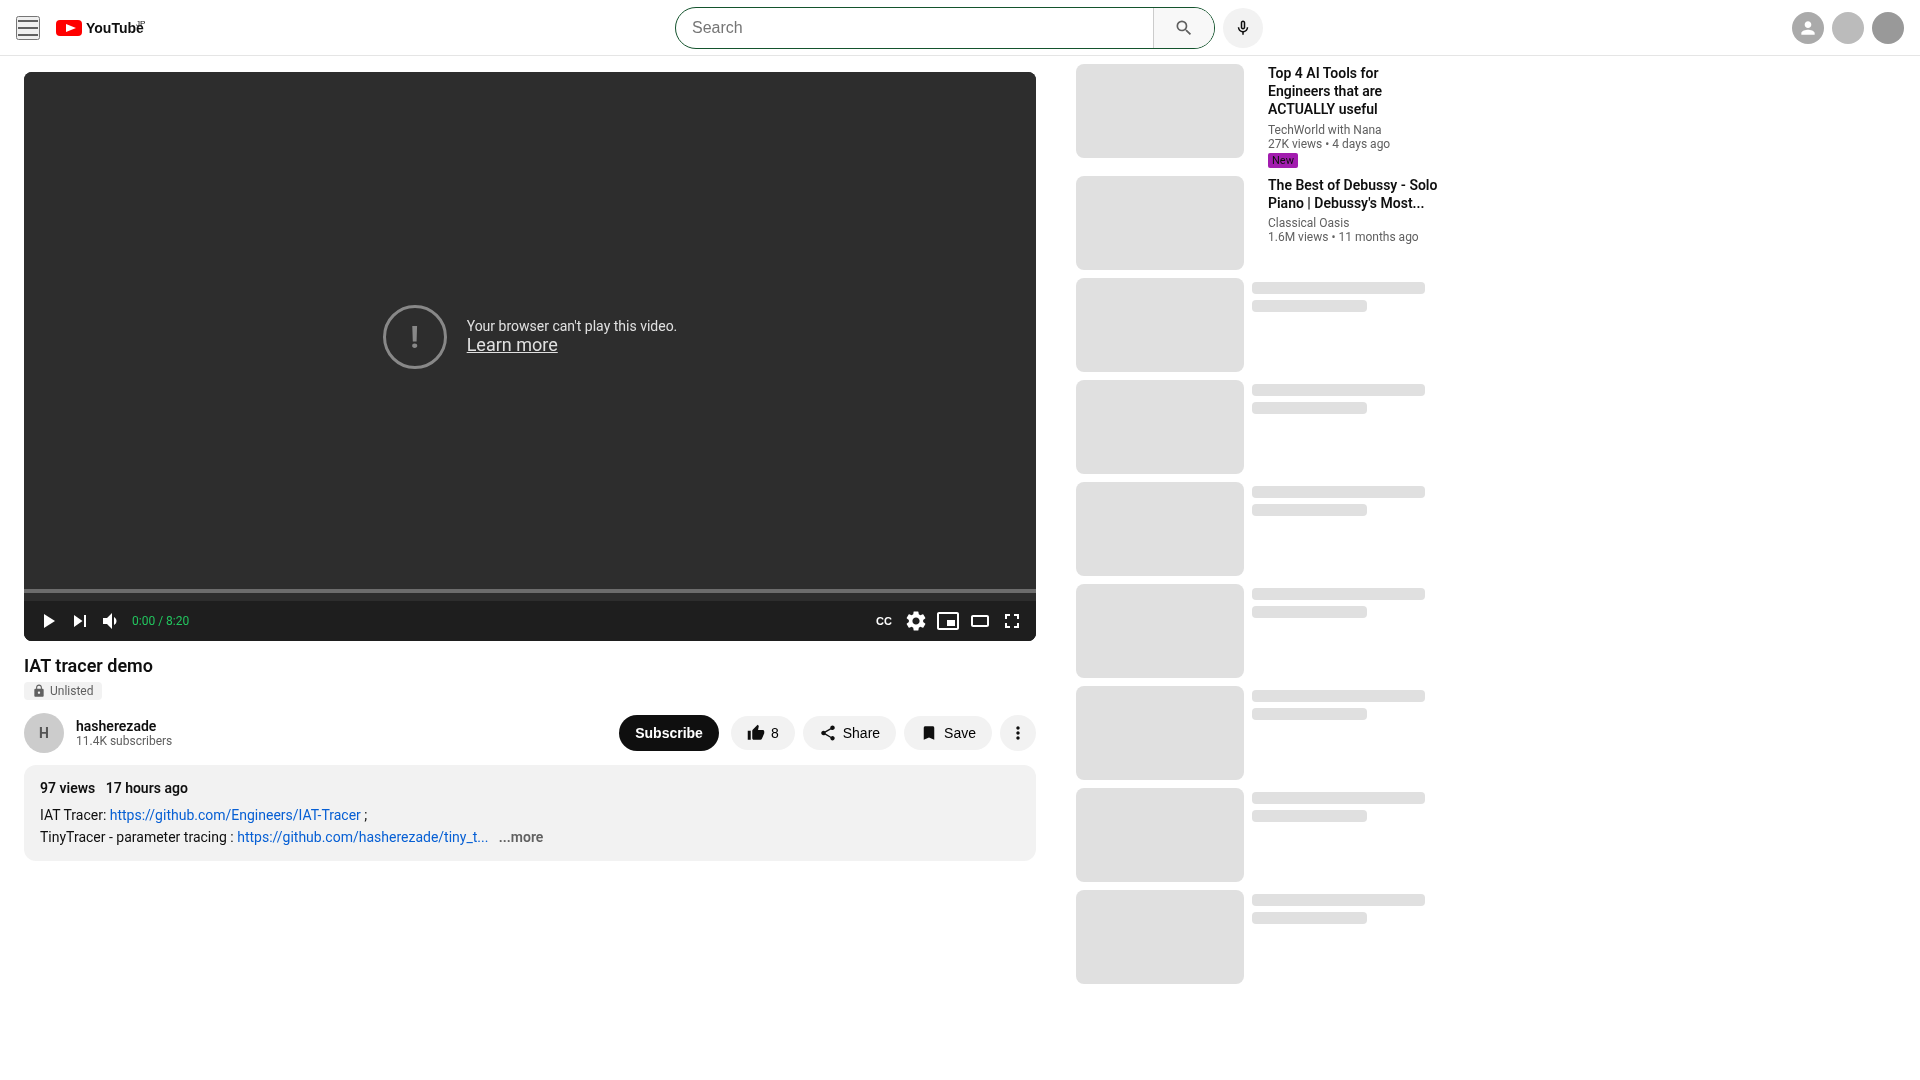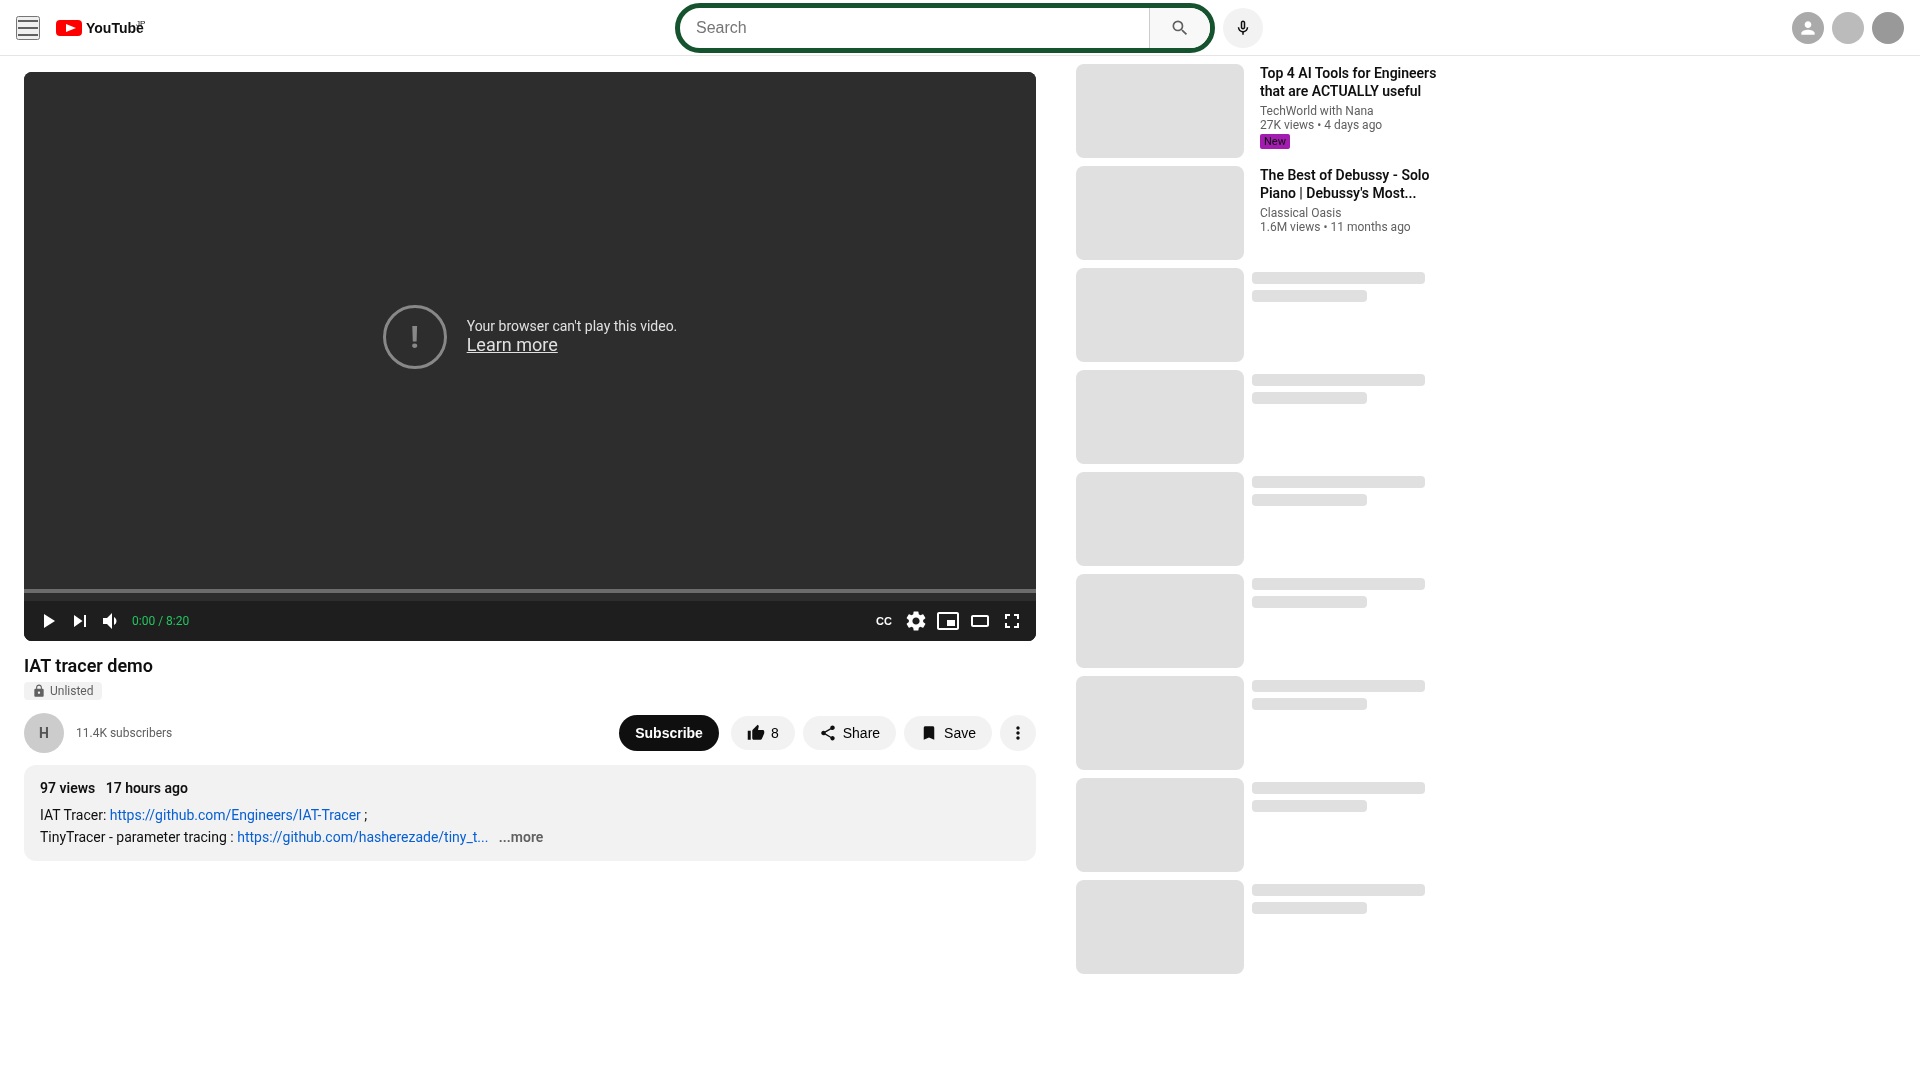--- a/index.html
+++ b/index.html
@@ -13,21 +13,21 @@
       gap: 16px;
     }
     .header-left { display: flex; align-items: center; gap: 16px; }
     .hamburger-icon { width: 24px; height: 24px; display: flex; flex-direction: column; justify-content: center; gap: 5px; cursor: pointer; }
     .hamburger-icon span { display: block; width: 20px; height: 2px; background: #606060; }
     .logo { display: flex; align-items: center; gap: 4px; cursor: pointer; }
     .logo-yt { width: 90px; height: 20px; }
     .header-center { flex: 1; display: flex; align-items: center; justify-content: center; gap: 8px; }
     .search-bar {
       display: flex; align-items: center;
-      border: 5px solid #14532d; border-radius: 40px;
+      border: 1px solid #14532d; border-radius: 40px;
       overflow: hidden; width: 540px;
     }
     .search-bar input {
       border: none; outline: none; padding: 8px 16px;
       font-size: 16px; width: 100%; background: transparent;
       color: #0f0f0f;
     }
     .search-btn {
       background: #f8f8f8; border: none; border-left: 1px solid #ccc;
       padding: 0 20px; height: 40px; cursor: pointer;
@@ -119,21 +119,21 @@
     .description-box {
       background: #f2f2f2; border-radius: 12px; padding: 12px 16px;
       margin-top: 12px; font-size: 14px; line-height: 1.6;
     }
     .description-stats { font-weight: 600; font-size: 14px; }
     .description-link { color: #065fd4; text-decoration: none; cursor: pointer; }
     .more-link { color: #606060; cursor: pointer; font-weight: 600; }
 
     
     .sidebar { width: 400px; padding: 8px 16px; flex-shrink: 0; }
-    .sidebar-video-item { display: flex; gap: 16px; margin-bottom: 8px; cursor: pointer; justify-content: space-between; }
+    .sidebar-video-item { display: flex; gap: 24px; margin-bottom: 8px; cursor: pointer; justify-content: space-between; }
     .sidebar-thumb {
       width: 168px; height: 94px; background: #e5e5e5; border-radius: 8px;
       flex-shrink: 0; overflow: hidden;
     }
     .sidebar-thumb-placeholder { width: 100%; height: 100%; background: #e0e0e0; }
     .sidebar-info { flex: 1; }
     .sidebar-title { font-size: 14px; font-weight: 600; line-height: 1.3; margin-bottom: 4px; }
     .sidebar-channel { font-size: 12px; color: #606060; }
     .sidebar-meta { font-size: 12px; color: #606060; }
     .sidebar-badge {
@@ -270,20 +270,21 @@
         <svg width="14" height="14" viewBox="0 0 24 24" fill="#606060">
           <path d="M18 8h-1V6c0-2.76-2.24-5-5-5S7 3.24 7 6v2H6c-1.1 0-2 .9-2 2v10c0 1.1.9 2 2 2h12c1.1 0 2-.9 2-2V10c0-1.1-.9-2-2-2zm-6 9c-1.1 0-2-.9-2-2s.9-2 2-2 2 .9 2 2-.9 2-2 2zm3.1-9H8.9V6c0-1.71 1.39-3.1 3.1-3.1 1.71 0 3.1 1.39 3.1 3.1v2z"></path>
         </svg>
         <span>Unlisted</span>
       </div>
     </div>
 
     <div class="channel-row">
       <div class="channel-avatar">H</div>
       <div class="channel-info">
+        <div class="channel-name">hasherezade</div>
         <div class="channel-subs">11.4K subscribers</div>
       </div>
       <button class="subscribe-btn">Subscribe</button>
       <div class="actions-row">
         <button class="like-btn">
           <svg width="18" height="18" viewBox="0 0 24 24" fill="#0f0f0f">
             <path d="M1 21h4V9H1v12zm22-11c0-1.1-.9-2-2-2h-6.31l.95-4.57.03-.32c0-.41-.17-.79-.44-1.06L14.17 1 7.59 7.59C7.22 7.95 7 8.45 7 9v10c0 1.1.9 2 2 2h9c.83 0 1.54-.5 1.84-1.22l3.02-7.05c.09-.23.14-.47.14-.73v-2z"></path>
           </svg>
           <span>8</span>
         </button>

